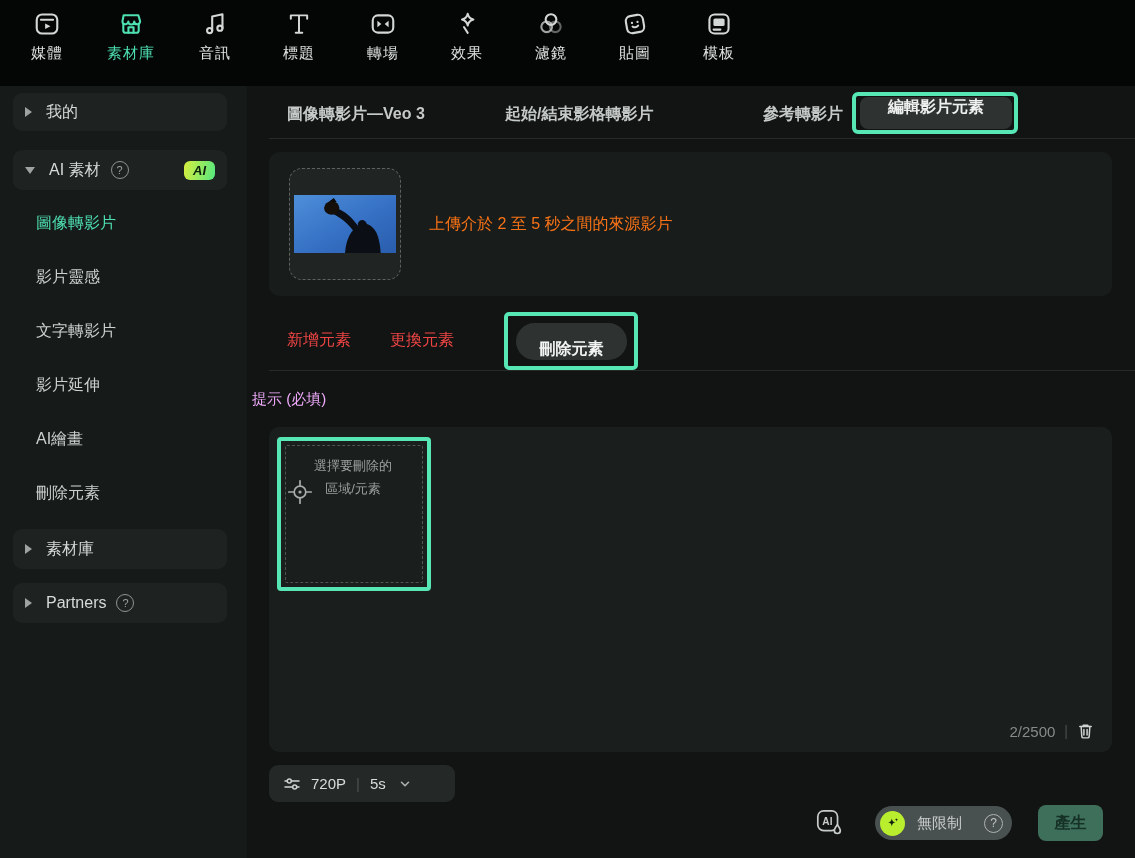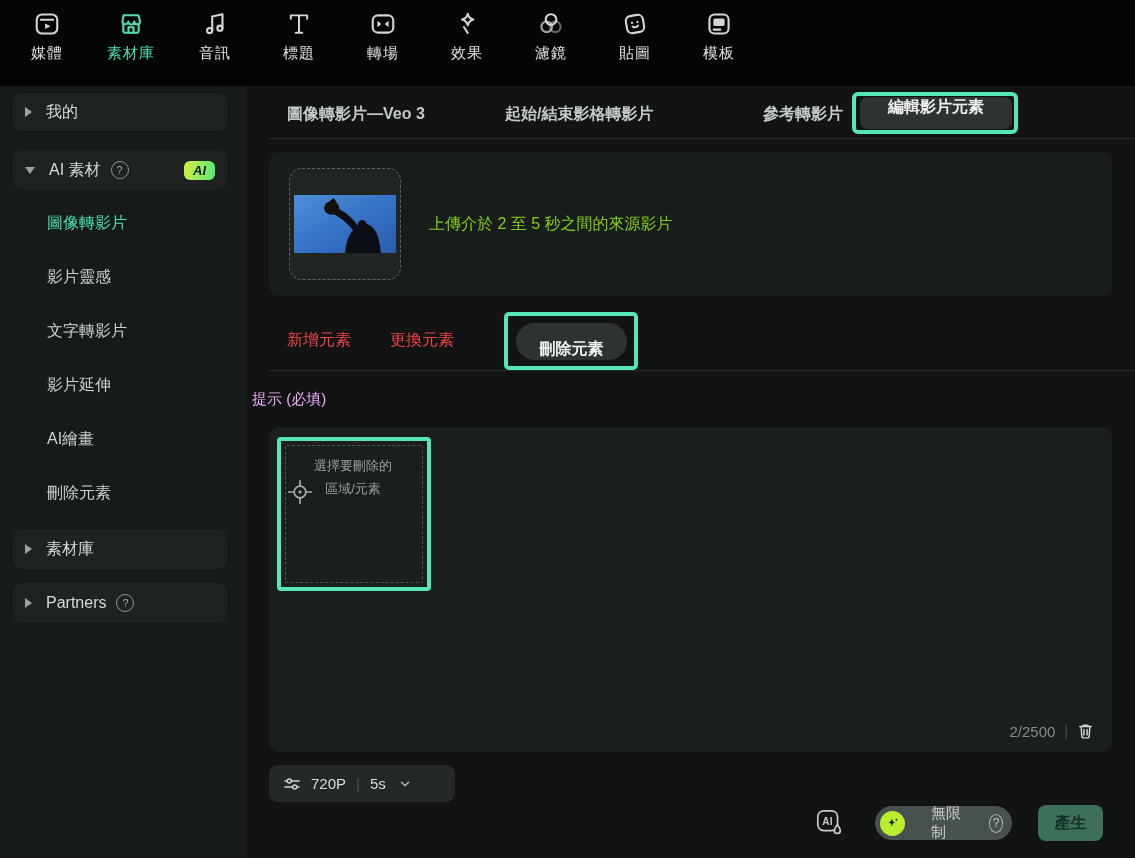--- a/index.html
+++ b/index.html
@@ -15,35 +15,35 @@
   .nav-item.active .nav-icon{color:#4ee0b1;}
   .nav-item.active .nav-label{color:#4ee0b1;}
 
   
   .sidebar{position:absolute;left:0;top:86px;width:247px;height:772px;background:#161a19;}
   .side-row{position:absolute;left:13px;width:214px;background:#1e2221;border-radius:9px;display:flex;align-items:center;padding:0 12px;color:#d6dad8;font-size:16px;cursor:pointer;}
   .tri-r{width:0;height:0;border-top:5px solid transparent;border-bottom:5px solid transparent;border-left:7px solid #9ea3a1;margin-right:14px;flex:0 0 auto;}
   .tri-d{width:0;height:0;border-left:5px solid transparent;border-right:5px solid transparent;border-top:7px solid #9ea3a1;margin-right:14px;flex:0 0 auto;}
   .help-circle{display:inline-flex;align-items:center;justify-content:center;width:18px;height:18px;border:1.5px solid #8f9492;border-radius:50%;font-size:11px;color:#9ea3a1;margin-left:10px;flex:0 0 auto;}
   .ai-badge{margin-left:auto;background:linear-gradient(100deg,#d7ee3f,#55e87f);color:#10200f;font-weight:bold;font-style:italic;font-size:13px;padding:2px 9px;border-radius:6px;}
-  .side-sub{position:absolute;left:47px;height:22px;display:flex;align-items:center;font-size:16px;color:#ccd1cf;cursor:pointer;white-space:nowrap;}
+  .side-sub{position:absolute;left:36px;height:22px;display:flex;align-items:center;font-size:16px;color:#ccd1cf;cursor:pointer;white-space:nowrap;}
   .side-sub.active{color:#4ee0b1;}
 
   
   .content-bg{position:absolute;left:247px;top:86px;width:888px;height:772px;background:#111413;}
   .tab{position:absolute;top:104px;height:22px;font-size:16px;color:#c5cac8;cursor:pointer;white-space:nowrap;font-weight:bold;}
   .tab-pill{position:absolute;left:860px;top:97px;width:152px;height:32px;background:#2e3332;border-radius:8px;display:flex;align-items:flex-start;justify-content:center;color:#eef1f0;font-weight:bold;font-size:16px;cursor:pointer;}
   .hl-box{position:absolute;border:4px solid #57e7b5;border-radius:6px;pointer-events:none;}
   .divider{position:absolute;height:1px;background:#262b2a;}
 
   .upload-card{position:absolute;left:269px;top:152px;width:843px;height:144px;background:#181c1b;border-radius:10px;}
   .thumb{position:absolute;left:20px;top:16px;width:112px;height:112px;border:1.6px dashed #5c6260;border-radius:13px;background:#23272
 6;overflow:hidden;cursor:pointer;display:flex;align-items:center;justify-content:center;background:#202423;}
   .thumb svg{display:block;}
-  .upload-hint{position:absolute;left:160px;top:0;height:144px;display:flex;align-items:center;font-size:16px;color:#84cc16;}
+  .upload-hint{position:absolute;left:160px;top:0;height:144px;display:flex;align-items:center;font-size:16px;color:#f97316;}
 
   .subtab{position:absolute;top:330px;height:22px;font-size:16px;color:#ef4444;cursor:pointer;white-space:nowrap;}
   .subtab-pill{position:absolute;left:516px;top:323px;width:111px;height:37px;background:#2e3332;border-radius:19px;display:flex;align-items:flex-end;justify-content:center;color:#f2f5f4;font-weight:bold;font-size:16px;cursor:pointer;}
 
   .prompt-label{position:absolute;left:252px;top:390px;font-size:15px;color:#f0abfc;}
   .prompt-box{position:absolute;left:269px;top:427px;width:843px;height:325px;background:#1a1e1d;border-radius:10px;cursor:text;}
   .sel-dashed{position:absolute;left:16px;top:18px;width:138px;height:138px;border:1.6px dashed #4e5452;border-radius:2px;display:flex;flex-direction:row;cursor:pointer;}
   .sel-hl{position:absolute;left:8px;top:10px;width:154px;height:154px;border:4px solid #57e7b5;border-radius:4px;pointer-events:none;}
   .sel-icon{margin-top:32px;color:#a7adaa;}
   .sel-text{font-size:13px;color:#9aa09d;line-height:23px;text-align:center;margin-top:8px;}
@@ -53,21 +53,21 @@
   .trash{color:#cfd4d2;display:flex;cursor:pointer;}
 
   .settings-pill{position:absolute;left:269px;top:765px;width:186px;height:37px;background:#24282
 7;border-radius:9px;display:flex;align-items:center;padding:0 14px;gap:10px;background:#24
 2827;cursor:pointer;background:#242827;}
   .settings-pill .res{font-size:15px;color:#d8dddb;}
   .settings-pill .sep{color:#4b514f;font-size:15px;}
   .settings-pill .dur{font-size:15px;color:#d8dddb;}
 
   .aipen{position:absolute;left:813px;top:806px;width:32px;height:32px;color:#c7ccca;cursor:pointer;}
-  .plan-pill{position:absolute;left:875px;top:806px;width:137px;height:34px;background:#495050;border-radius:17px;display:flex;align-items:center;padding:0 9px 0 5px;gap:26px;cursor:pointer;}
+  .plan-pill{position:absolute;left:875px;top:806px;width:137px;height:34px;background:#495050;border-radius:17px;display:flex;align-items:center;padding:0 9px 0 5px;gap:12px;cursor:pointer;}
   .plan-circle{width:25px;height:25px;border-radius:50%;background:#b9ee2e;display:flex;align-items:center;justify-content:center;flex:0 0 auto;}
   .plan-label{font-size:15px;color:#c9cecc;flex:1 1 auto;}
   .plan-help{display:inline-flex;align-items:center;justify-content:center;width:19px;height:19px;border:1.5px solid #aeb3b1;border-radius:50%;font-size:12px;color:#c2c7c5;}
   .generate-btn{position:absolute;left:1038px;top:805px;width:65px;height:36px;background:#3e6f5b;border-radius:8px;display:flex;align-items:center;justify-content:center;font-size:16px;font-weight:bold;color:#16312
 6;cursor:pointer;color:#163126;}
 </style>
 </head>
 <body>
 
 <div class="app">

